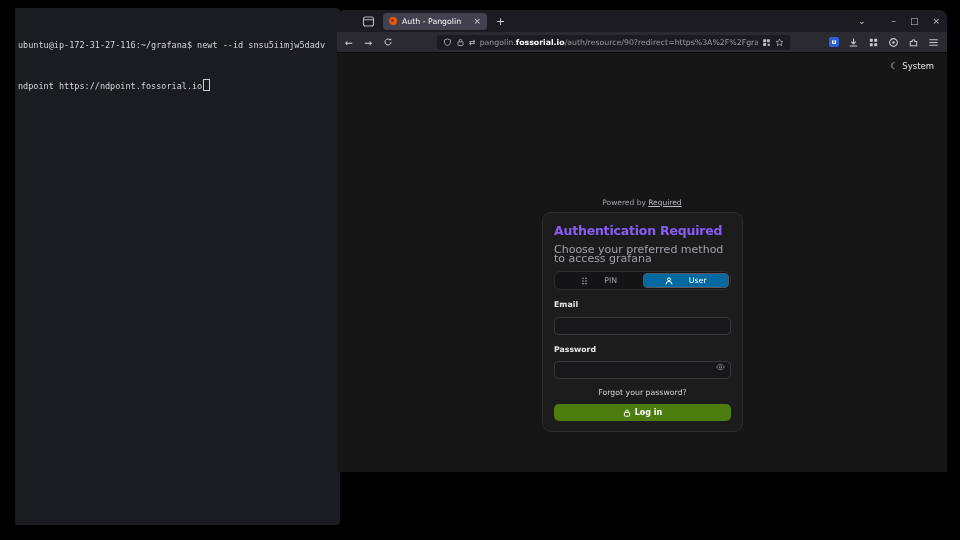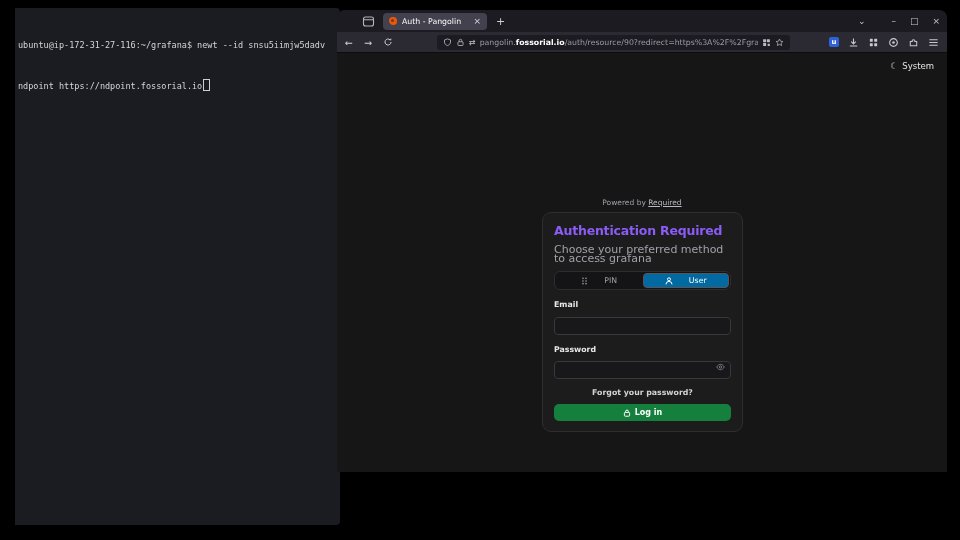--- a/index.html
+++ b/index.html
@@ -99,24 +99,24 @@
 
   .field-label{font-size:7.8px;font-weight:bold;color:#e8e8ea;margin-top:10px;}
   .field-wrap{position:relative;margin-top:4px;}
   .text-input{
     width:100%;height:18px;box-sizing:border-box;border:1px solid #37373c;
     border-radius:4px;background:#18181a;color:#e4e4e7;font-size:8px;padding:0 6px;
     outline:none;font-family:"DejaVu Sans",sans-serif;
   }
   .eye{position:absolute;right:6px;top:5px;width:9px;height:8px;color:#8a8a92;}
 
-  .forgot{margin-top:9px;text-align:center;font-size:7.8px;color:#d4d4d8;font-weight:bold;}
+  .forgot{margin-top:9px;text-align:center;font-size:7.8px;color:#d4d4d8;}
   .login-btn{
     margin-top:7px;height:17px;width:100%;border:none;border-radius:5px;
-    background:#15803d;color:#fff;font-size:8px;font-weight:bold;
+    background:#4d7c0f;color:#fff;font-size:8px;font-weight:bold;
     display:flex;align-items:center;justify-content:center;gap:4px;
     font-family:"DejaVu Sans",sans-serif;
   }
   .btn-lock{width:8px;height:8px;color:#fff;}
 </style>
 </head>
 <body>
 
 <div class="terminal">
   <div><span>ubuntu@ip-172-31-27-116:~/grafana$ newt --id snsu5iimjw5dadv</span></div>

